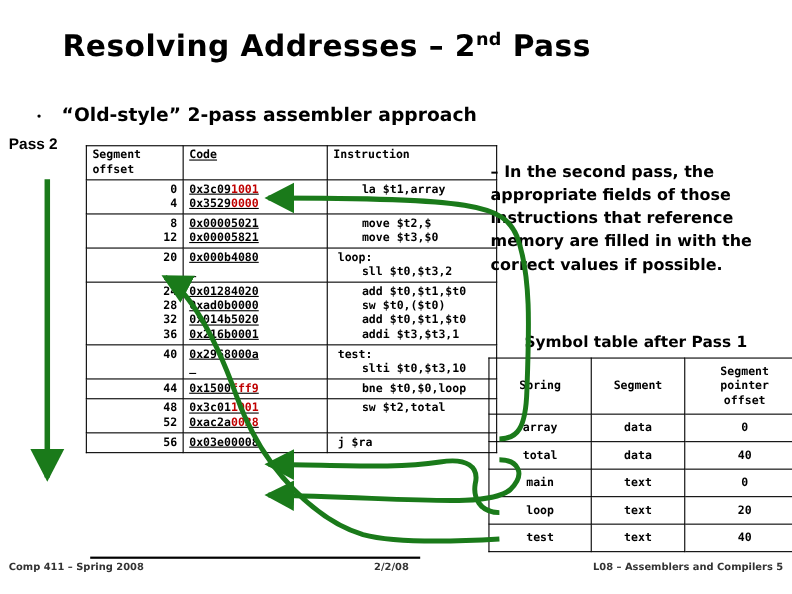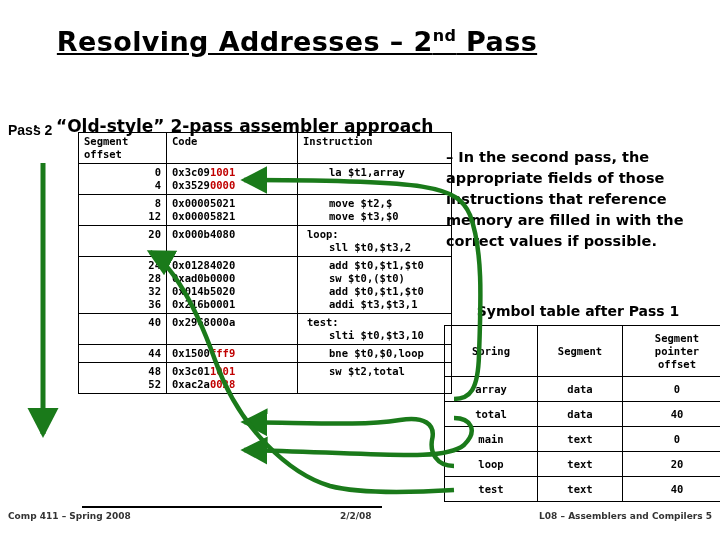--- a/index.html
+++ b/index.html
@@ -6,29 +6,29 @@
   body{
     width:720px;height:540px;background:#ffffff;overflow:hidden;position:relative;
     font-family:"Liberation Sans", sans-serif;color:#000;
   }
   .slide{position:absolute;inset:0;}
 
   
   .title{
     position:absolute;left:0;top:26px;width:594px;text-align:center;
     font-family:"DejaVu Sans", sans-serif;
-    font-size:27px;font-weight:bold;letter-spacing:.4px;white-space:nowrap;text-decoration:underline;
+    font-size:27px;font-weight:bold;letter-spacing:.4px;white-space:nowrap;
   }
   .title sup{font-size:16px;vertical-align:super;}
 
   
   .bullet1{
     position:absolute;left:56px;top:95px;width:600px;
     font-family:"DejaVu Sans", sans-serif;
-    font-size:17px;font-weight:bold;margin-top:21px;
+    font-size:17px;font-weight:bold;
   }
   .bullet1 .dot{
     position:absolute;left:-22px;top:9px;width:3px;height:3px;background:#000;border-radius:50%;
   }
 
   
   .pass2label{
     position:absolute;left:8px;top:122px;
     font-family:Liberation Sans, sans-serif;
     font-size:14px;font-weight:bold;
@@ -38,21 +38,21 @@
   .codetable{
     position:absolute;left:78px;top:132px;width:340px;
     border-collapse:collapse;table-layout:fixed;
     font-family:"DejaVu Sans Mono","Liberation Mono",monospace;
     font-size:10.5px;font-weight:bold;
   }
   .codetable td{
     border:1.6px solid #000;padding:2px 5px;vertical-align:top;line-height:13px;
   }
   .codetable .c-off{width:77px;text-align:right;}
-  .codetable .c-code{width:120px;text-align:left;}
+  .codetable .c-code{width:120px;text-align:left;text-decoration:underline;}
   .codetable .c-instr{width:143px;text-align:left;}
   .codetable .hdr td{font-weight:bold;}
   .red{color:#c00000;}
   .instr-c{display:block;padding-left:26px;}
   .instr-l{display:block;padding-left:4px;}
 
   
   .rtext{
     position:absolute;left:446px;top:147px;width:255px;
     font-family:"DejaVu Sans", sans-serif;
@@ -167,20 +167,27 @@
           <td class="c-instr">
             <span class="instr-c">bne $t0,$0,loop</span>
           </td>
         </tr>
         <tr>
           <td class="c-off"><span>48</span><br><span>52</span></td>
           <td class="c-code"><span>0x3c01</span><span class="red">1001</span><br><span>0xac2a</span><span class="red">0028</span></td>
           <td class="c-instr">
             <span class="instr-c">sw  $t2,total</span>
             <span class="instr-c">&nbsp;</span>
+          </td>
+        </tr>
+        <tr>
+          <td class="c-off"><span>56</span></td>
+          <td class="c-code"><span>0x03e00008</span></td>
+          <td class="c-instr">
+            <span class="instr-l">j $ra</span>
           </td>
         </tr>
       </tbody>
   </table>
 
   <div class="rtext">– In the second pass, the appropriate fields of those instructions that reference memory are filled in with the correct values if possible.</div>
 
   <div class="symcap">Symbol table after Pass 1</div>
 
   <table class="symtable">

